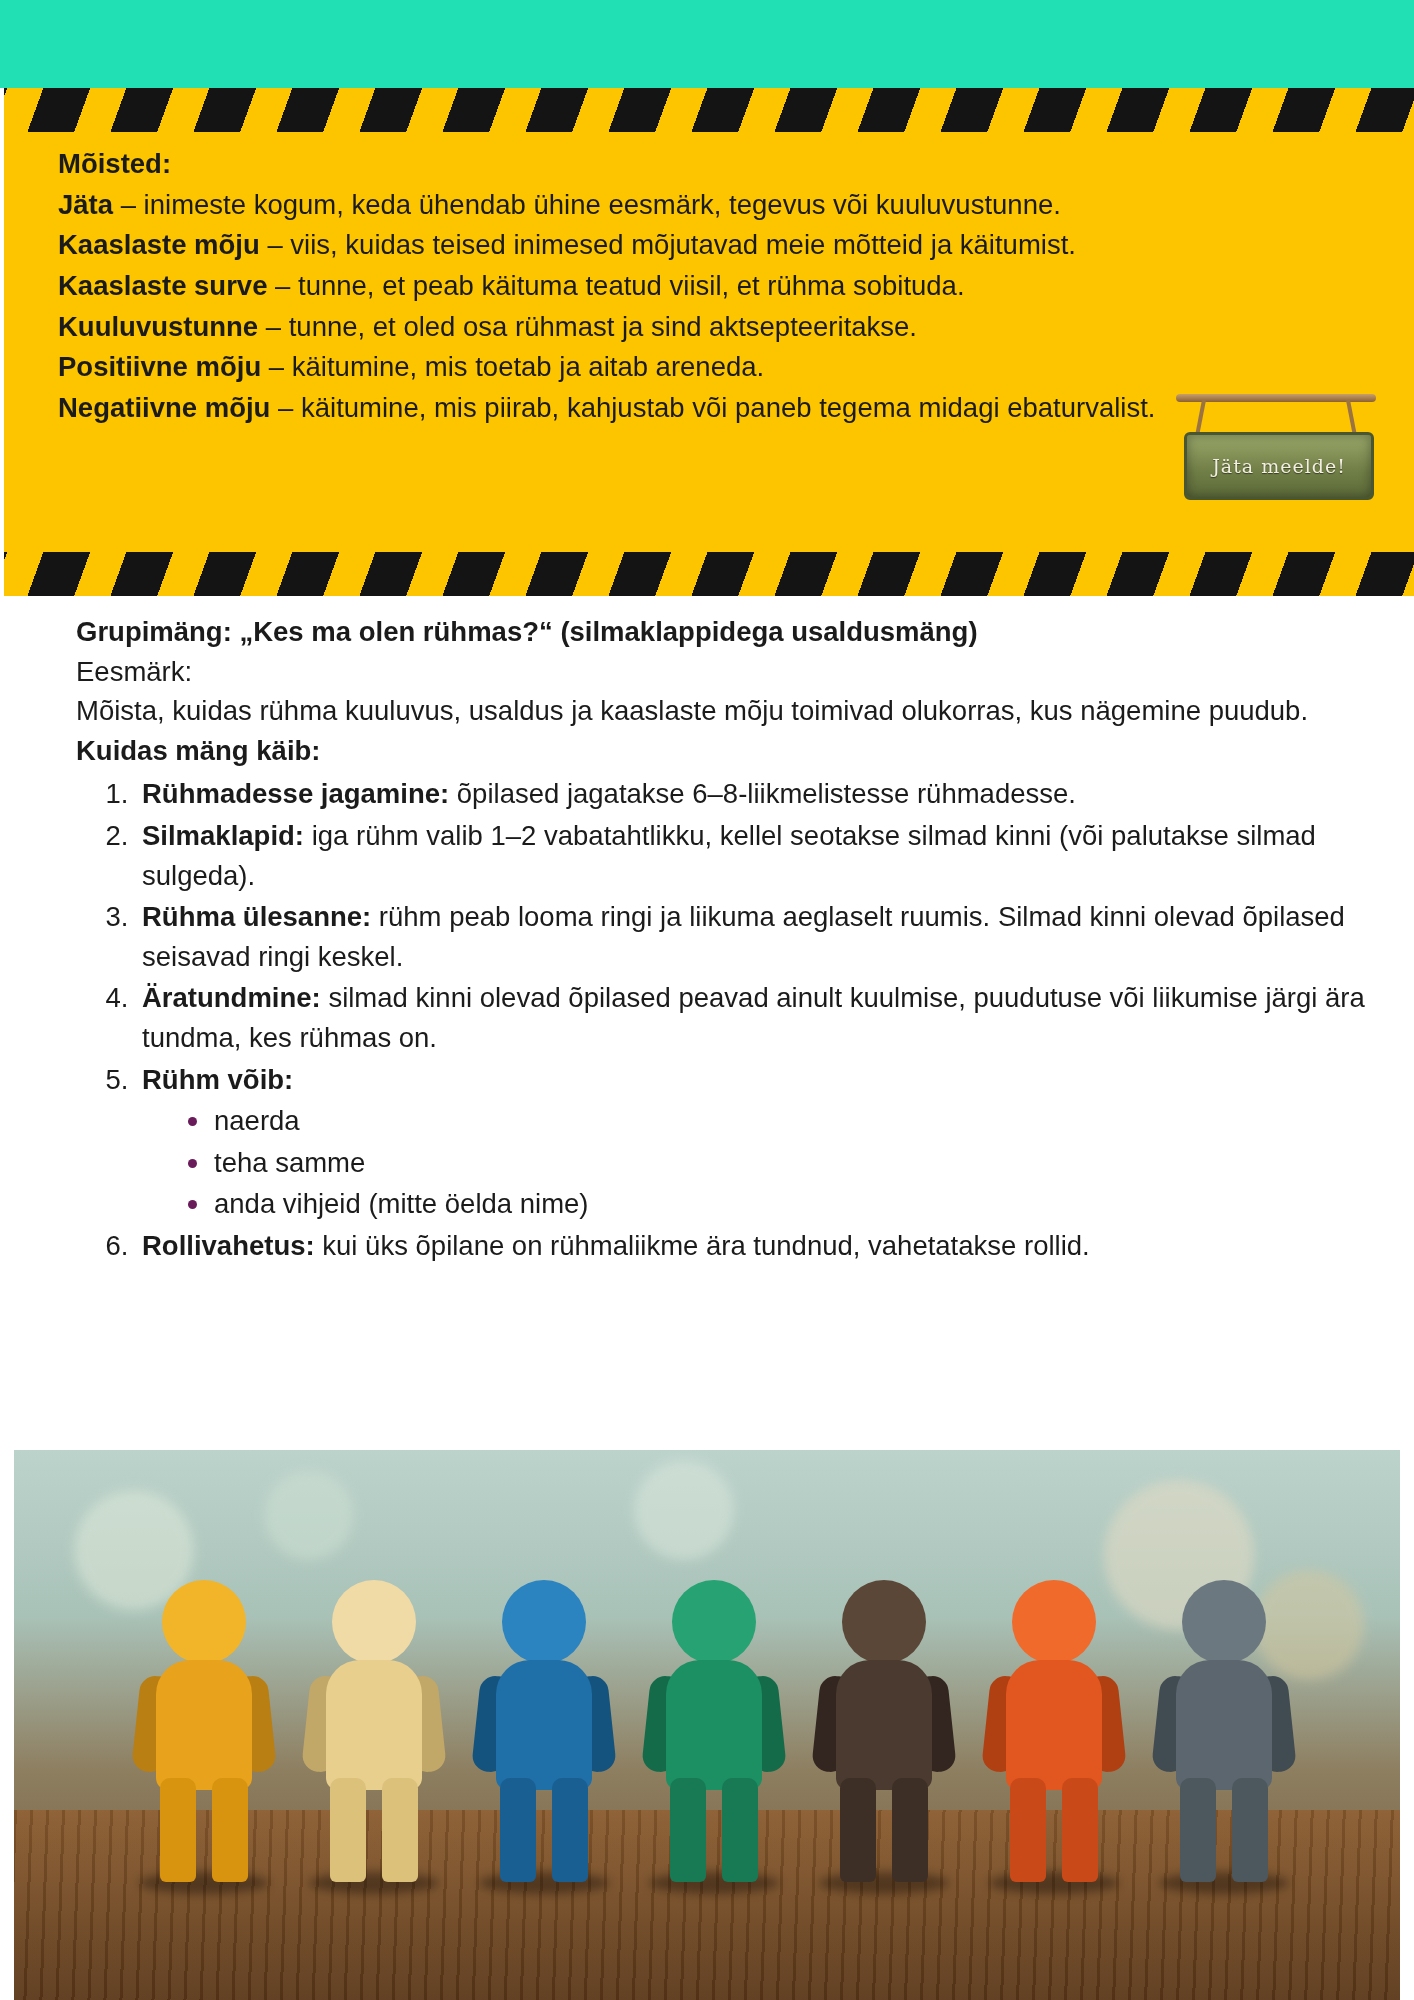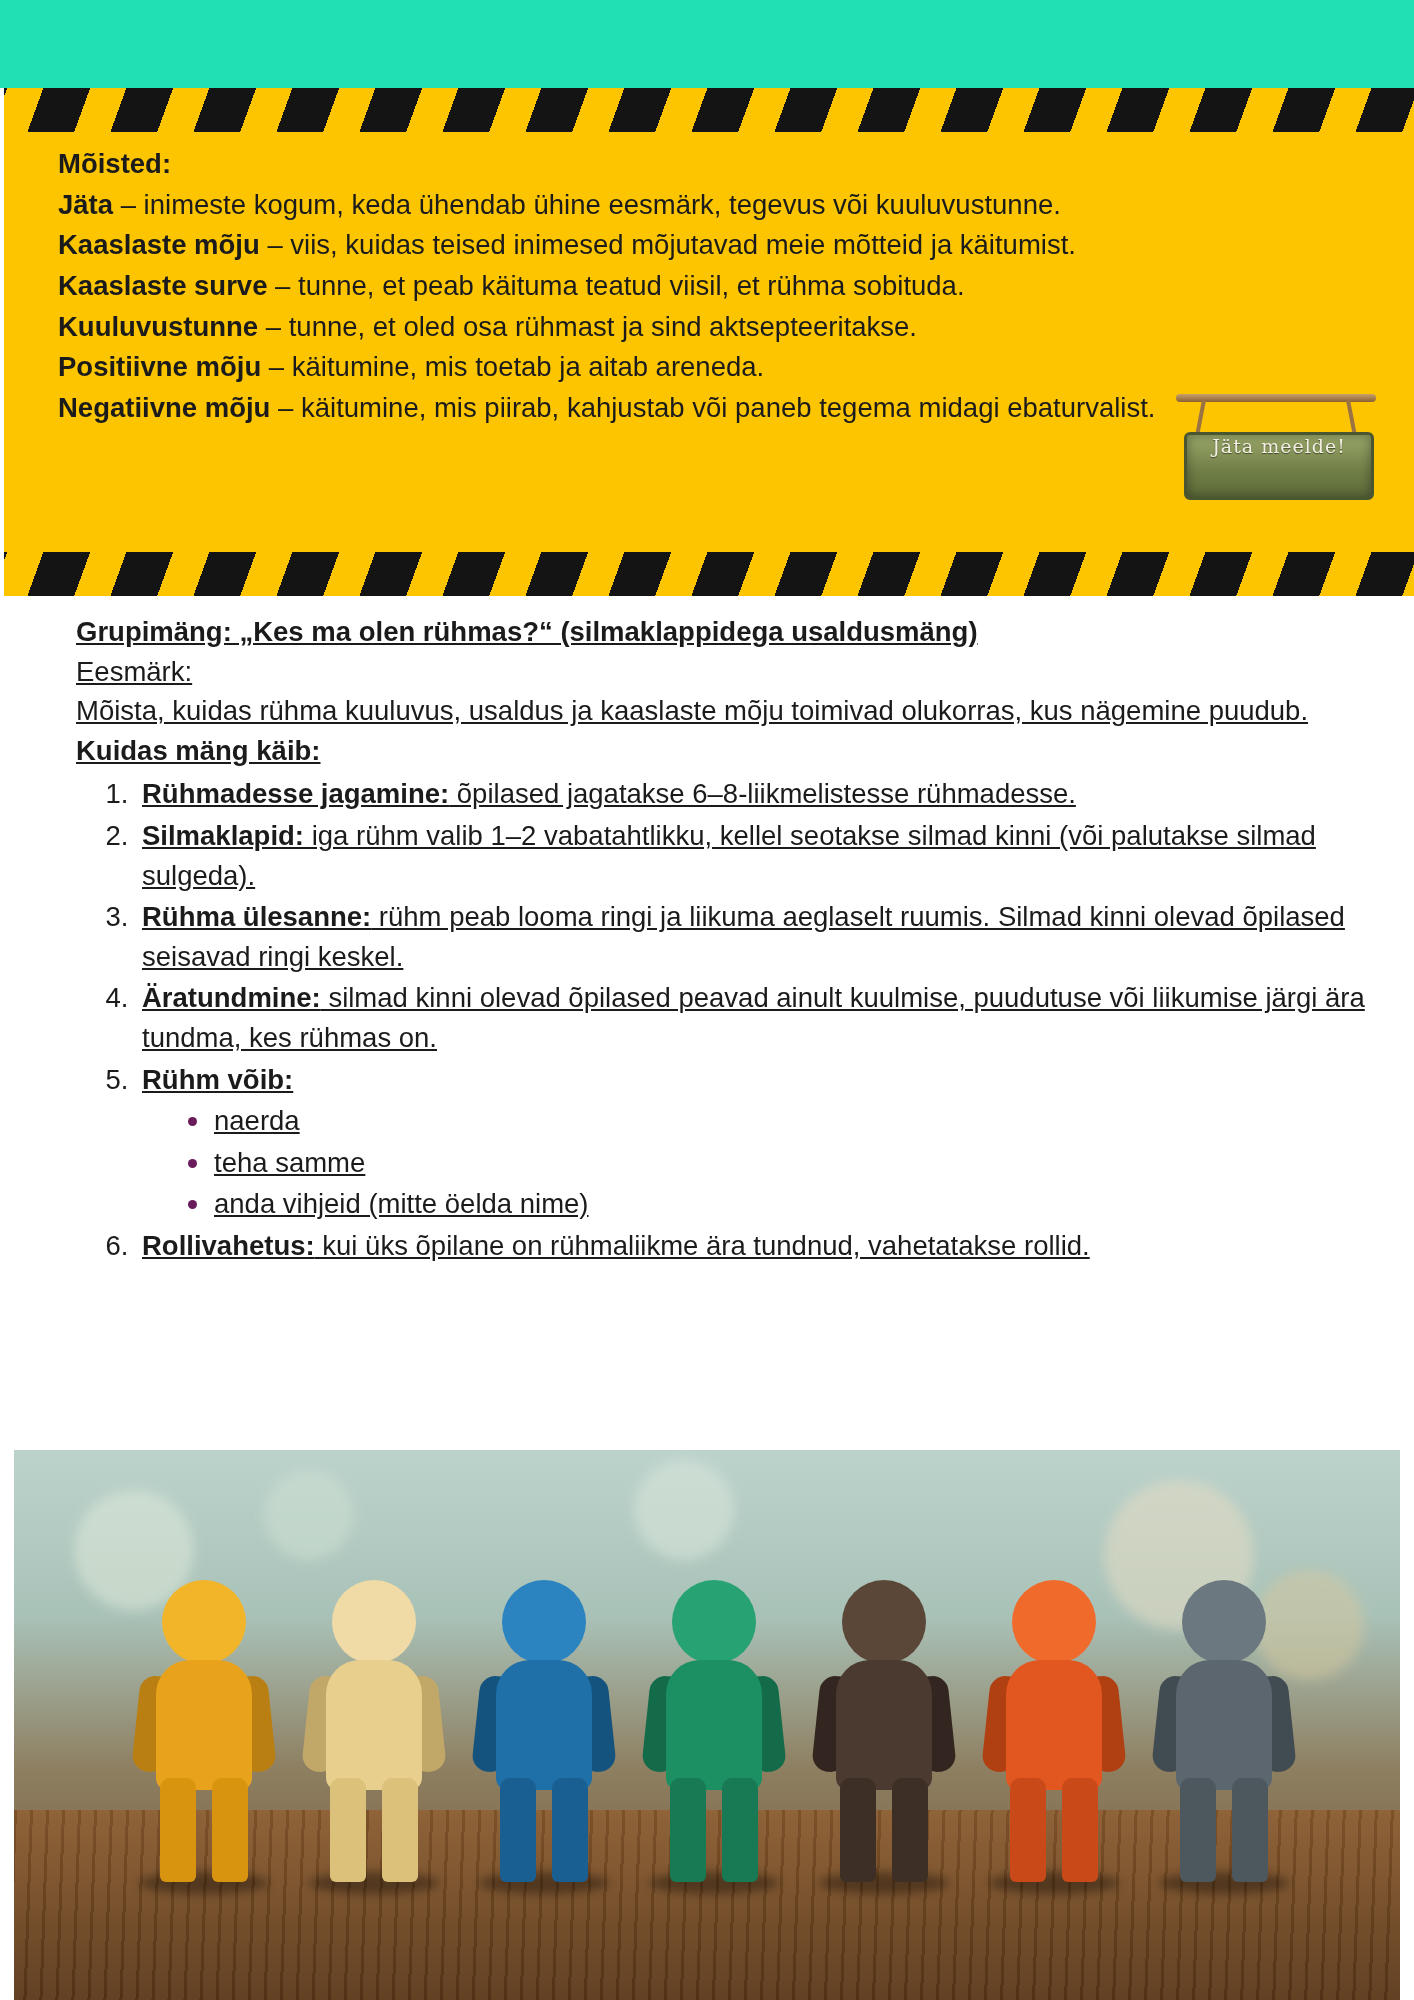--- a/index.html
+++ b/index.html
@@ -106,21 +106,21 @@
     position: absolute;
     top: 44px;
     left: 8px;
     width: 184px;
     height: 62px;
     border-radius: 6px;
     background: linear-gradient(180deg,#9aa86a,#6f7d46 60%,#5d6b39);
     border: 3px solid #4a5630;
     box-shadow: inset 0 0 12px rgba(0,0,0,0.35);
     display: flex;
-    align-items: flex-start;
+    align-items: center;
     justify-content: center;
   }
   .wood-sign .plate span {
     color: #f3efe2;
     font-size: 19px;
     font-family: "DejaVu Serif", serif;
     letter-spacing: 1px;
     text-shadow: 0 1px 1px rgba(0,0,0,.5);
   }
 
@@ -129,21 +129,20 @@
     position: absolute;
     top: 612px;
     left: 0;
     width: 1414px;
     color: #1b1b1b;
     font-size: 27.5px;
     line-height: 1.44;
   }
   .content .inner {
     padding: 0 36px 0 76px;
-    text-decoration: underline;
   }
   .content p { margin: 0; }
   .heading-bold { font-weight: bold; }
 
   ol.steps {
     margin: 4px 0 0 0;
     padding-left: 60px;
     list-style-position: outside;
   }
   ol.steps > li {

